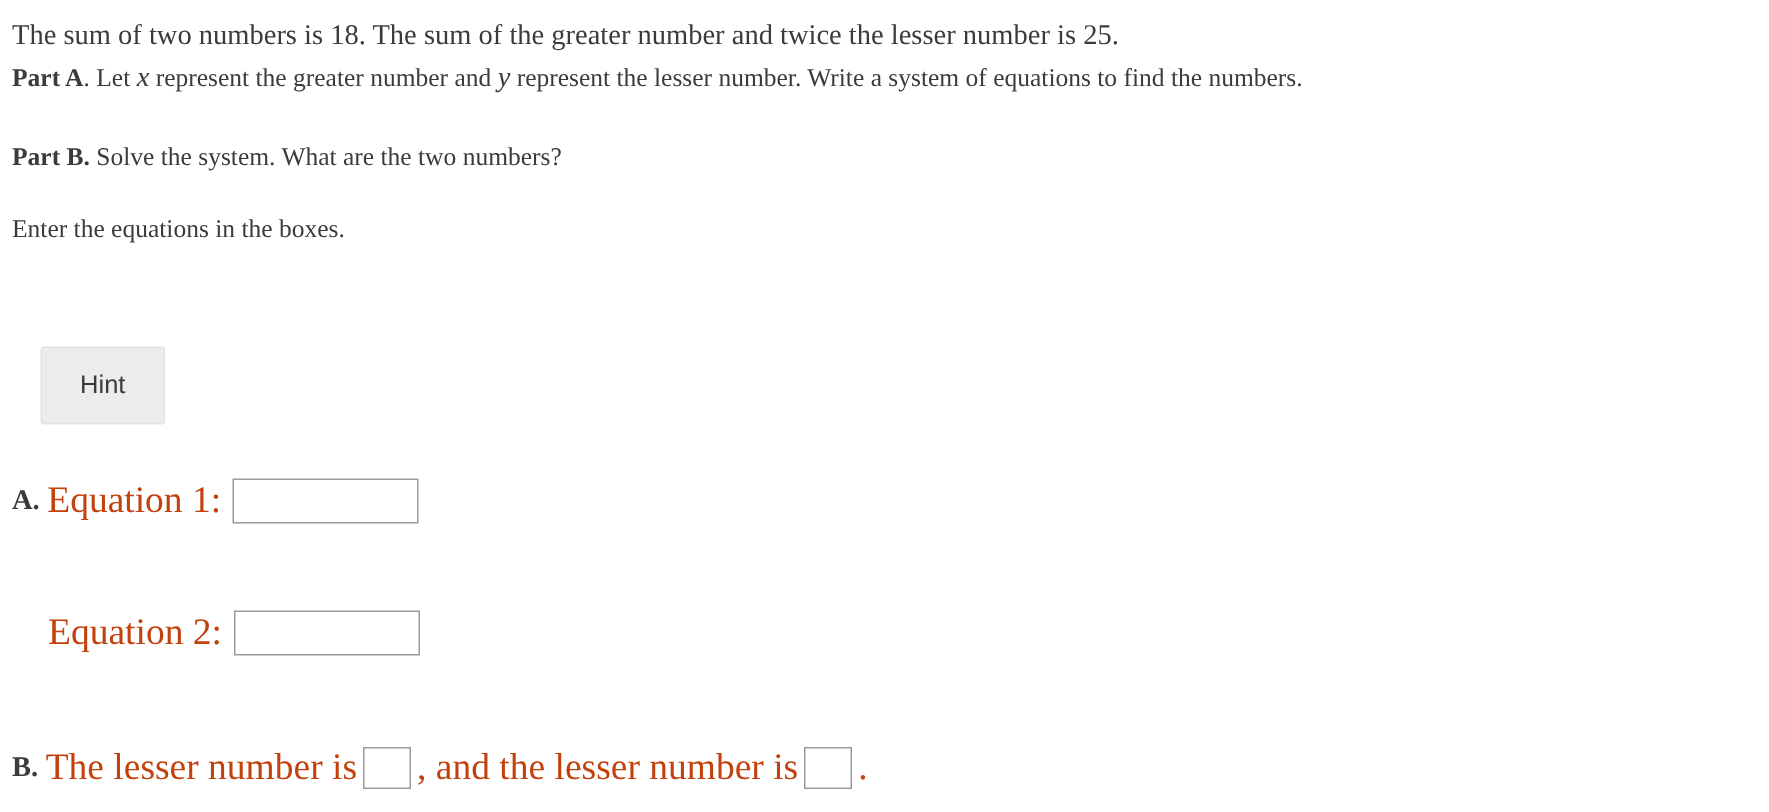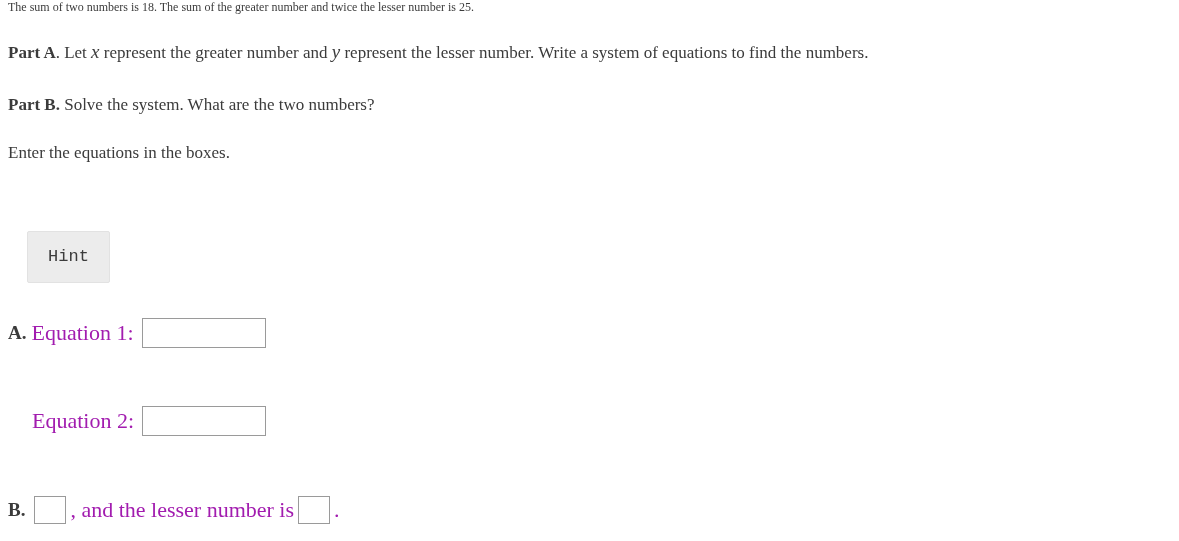--- a/index.html
+++ b/index.html
@@ -22,21 +22,21 @@
     width: 1179px;
     height: 541px;
     box-sizing: border-box;
     padding: 0 8px;
   }
   .prompt-line {
     position: absolute;
     left: 8px;
     white-space: nowrap;
   }
-  .stem { top: 0px; font-size: 12px; }
+  .stem { top: 12px; font-size: 19px; }
   .part-a { top: 40px; font-size: 17px; }
   .part-b { top: 94px; font-size: 17px; }
   .enter-line { top: 142px; font-size: 17px; }
 
   .bold { font-weight: bold; }
   .mathvar {
     font-family: "Liberation Serif", serif;
     font-style: italic;
     font-size: 19px;
   }
@@ -46,21 +46,21 @@
     left: 27px;
     top: 231px;
     width: 83px;
     height: 52px;
     background: #ececec;
     border: 1px solid #e2e2e2;
     border-radius: 2px;
     display: flex;
     align-items: center;
     justify-content: center;
-    font-family: Liberation Mono, monospace;
+    font-family: Liberation Sans, sans-serif;
     font-size: 17px;
     color: #3b3b3b;
     cursor: pointer;
     box-sizing: border-box;
   }
 
   .answer-row {
     position: absolute;
     display: flex;
     align-items: center;
@@ -69,22 +69,22 @@
   .row-a { left: 8px; top: 318px; }
   .row-a2 { left: 32px; top: 406px; }
   .row-b { left: 8px; top: 496px; }
 
   .row-label {
     font-size: 19px;
     color: #3b3b3b;
   }
   .row-label.bold { font-weight: bold; }
   .row-text {
-    font-size: 22px;
-    color: #a21caf;
+    font-size: 25px;
+    color: #c2410c;
   }
 
   .answer-box {
     display: inline-block;
     border: 1px solid #9a9a9a;
     background: #ffffff;
     box-sizing: border-box;
     outline: none;
     font-family: "Liberation Serif", serif;
     font-size: 16px;
@@ -136,19 +136,20 @@
   </div>
 
   <div class="answer-row row-a2">
     <span class="row-text">Equation 2:</span>
     <input class="answer-box box-wide" type="text" placeholder="" style="">
   </div>
 
   <div class="answer-row row-b">
     <span class="row-label bold">B.</span>
     <span class="gap"></span>
+    <span class="row-text">The lesser number is</span>
     <input class="answer-box box-small" type="text" style="">
     <span class="row-text">, and the lesser number is</span>
     <input class="answer-box box-small" type="text" style="">
     <span class="row-text">.</span>
   </div>
 
 </div>
 
 </body></html>

